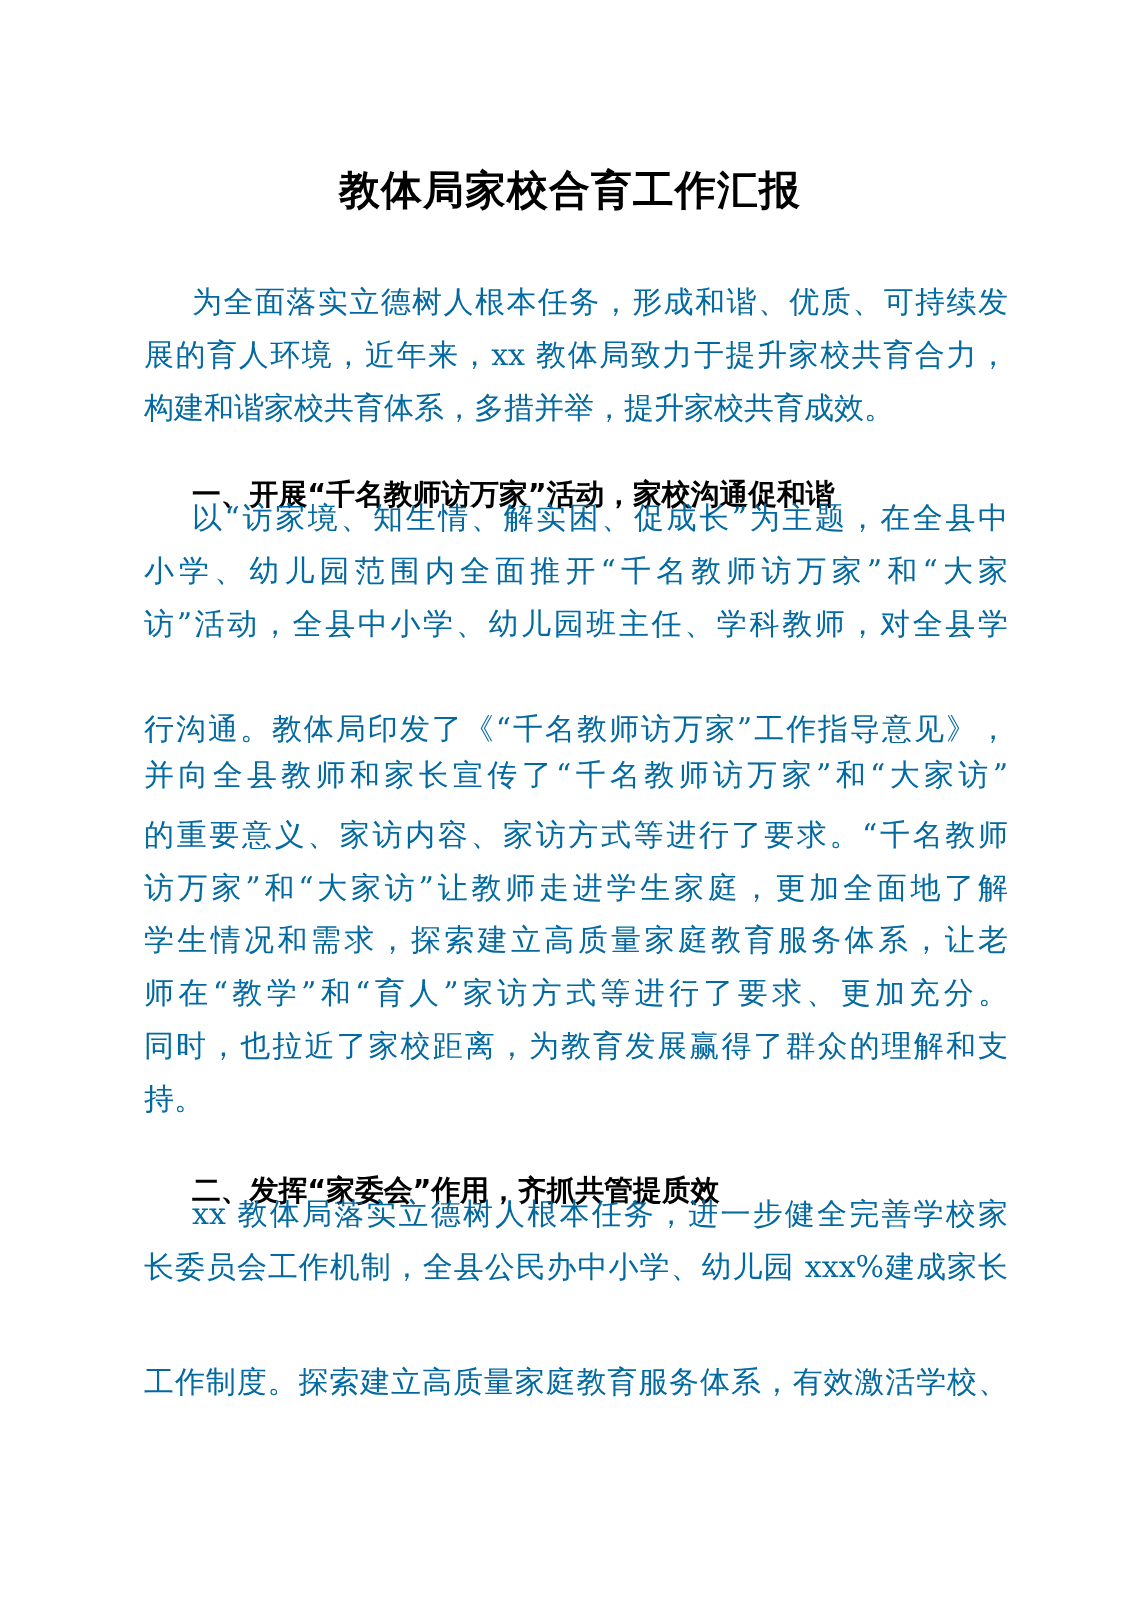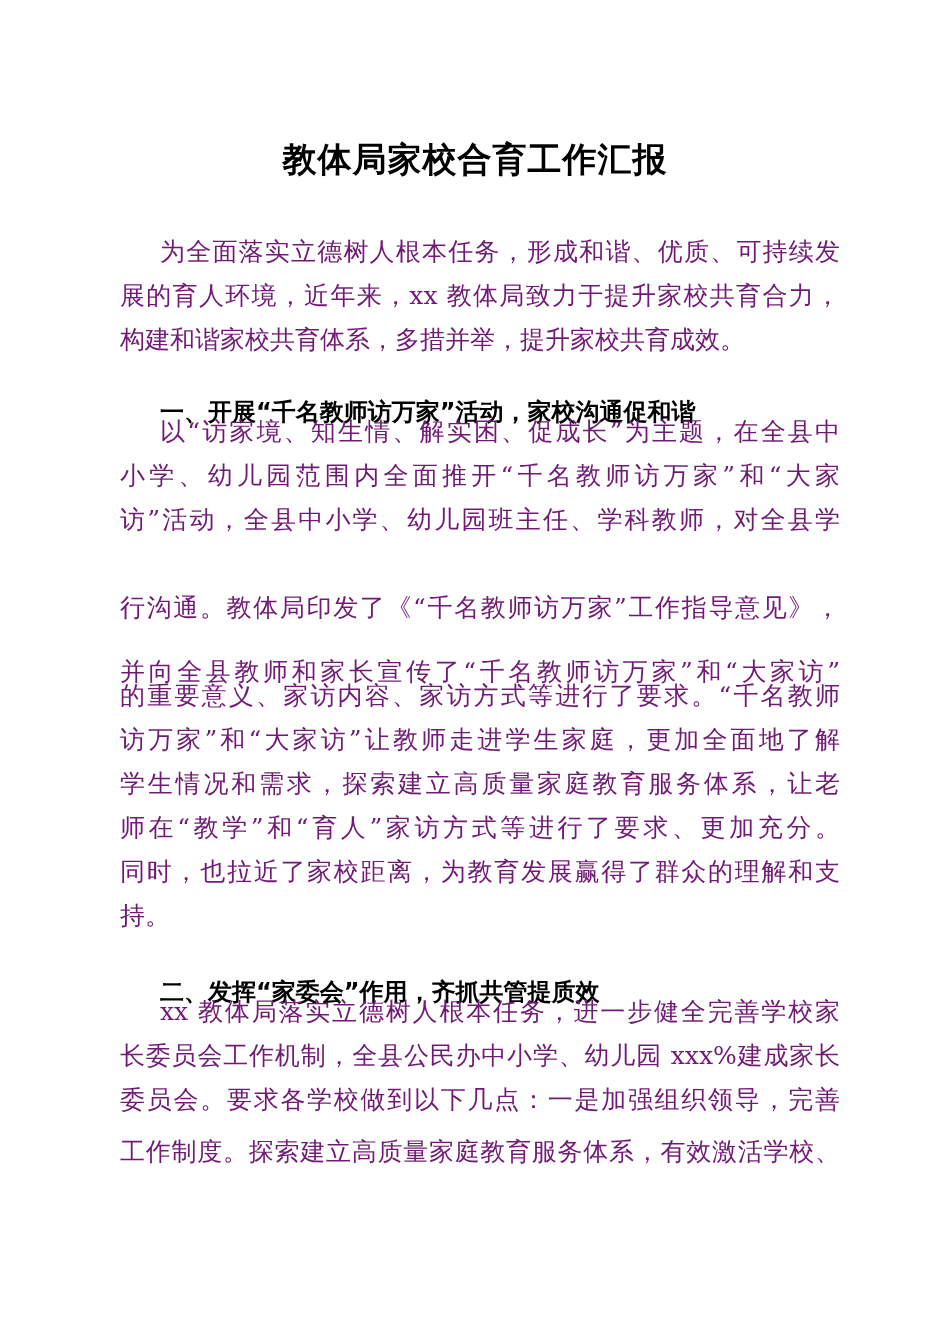--- a/index.html
+++ b/index.html
@@ -7,21 +7,21 @@
     .page { position: absolute; left: 0; top: 0; width: 950px; height: 1344px; background: #fff; }
     .title {
       position: absolute; left: 0; top: 137px; width: 950px; text-align: center;
       font-family: "DejaVu Serif", "Liberation Serif", serif;
       font-weight: bold; font-size: 34px; color: #000; letter-spacing: 1px;
       line-height: 44px;
     }
     .line {
       position: absolute; left: 120px; width: 720px; height: 44px;
       font-family: "DejaVu Serif", "Liberation Serif", serif;
-      font-size: 25px; color: #701a75; line-height: 44px; white-space: nowrap;
+      font-size: 25px; color: #0369a1; line-height: 44px; white-space: nowrap;
       text-align: justify; text-align-last: justify;
     }
     .line.indent { left: 160px; width: 680px; }
     .line.last { text-align-last: left; }
     .line.heading {
       font-family: "DejaVu Sans", "Liberation Sans", sans-serif;
       font-weight: bold; font-size: 24px; color: #000; text-align-last: left; margin-top: 26px;
     }
   </style>
 </head>
@@ -33,27 +33,26 @@
 
   <div class="line indent" style="top:230px">为全面落实立德树人根本任务，形成和谐、优质、可持续发</div>
   <div class="line" style="top:274px">展的育人环境，近年来，xx 教体局致力于提升家校共育合力，</div>
   <div class="line last" style="top:318px">构建和谐家校共育体系，多措并举，提升家校共育成效。</div>
 
   <div class="line indent heading" style="top:364px">一、开展“千名教师访万家”活动，家校沟通促和谐</div>
   <div class="line indent" style="top:410px">以“访家境、知生情、解实困、促成长”为主题，在全县中</div>
   <div class="line" style="top:454px">小学、幼儿园范围内全面推开“千名教师访万家”和“大家</div>
   <div class="line" style="top:498px">访”活动，全县中小学、幼儿园班主任、学科教师，对全县学</div>
   <div class="line" style="top:586px">行沟通。教体局印发了《“千名教师访万家”工作指导意见》，</div>
-  <div class="line" style="top:650px">并向全县教师和家长宣传了“千名教师访万家”和“大家访”</div>
+  <div class="line" style="top:624px">并向全县教师和家长宣传了“千名教师访万家”和“大家访”</div>
   <div class="line" style="top:674px">的重要意义、家访内容、家访方式等进行了要求。“千名教师</div>
   <div class="line" style="top:718px">访万家”和“大家访”让教师走进学生家庭，更加全面地了解</div>
   <div class="line" style="top:762px">学生情况和需求，探索建立高质量家庭教育服务体系，让老</div>
   <div class="line" style="top:806px">师在“教学”和“育人”家访方式等进行了要求、更加充分。</div>
   <div class="line" style="top:850px">同时，也拉近了家校距离，为教育发展赢得了群众的理解和支</div>
   <div class="line last" style="top:894px">持。</div>
 
   <div class="line indent heading" style="top:944px">二、发挥“家委会”作用，齐抓共管提质效</div>
   <div class="line indent" style="top:990px">xx 教体局落实立德树人根本任务，进一步健全完善学校家</div>
   <div class="line" style="top:1034px">长委员会工作机制，全县公民办中小学、幼儿园 xxx%建成家长</div>
-  <div class="line" style="top:1078px">委员会。要求各学校做到以下几点：一是加强组织领导，完善</div>
   <div class="line" style="top:1130px">工作制度。探索建立高质量家庭教育服务体系，有效激活学校、</div>
 
 </div>
 
 </body></html>

